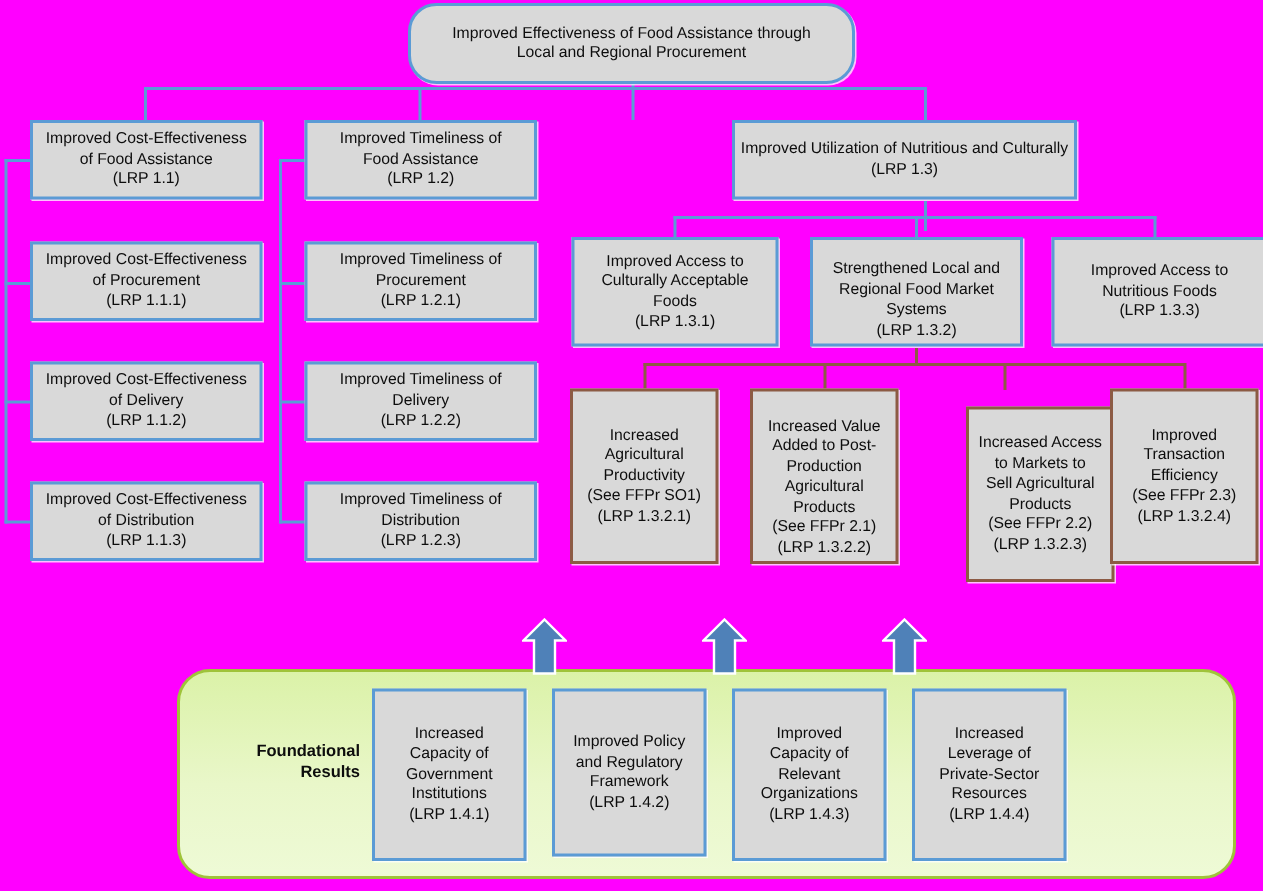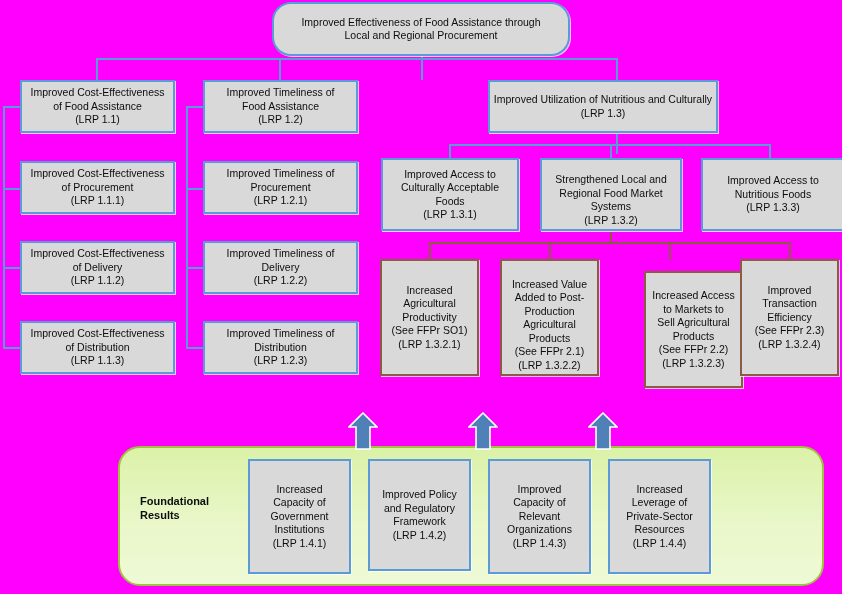--- a/index.html
+++ b/index.html
@@ -58,21 +58,21 @@
     background: linear-gradient(to bottom, #dbf2a8 0%, #e9f7c9 55%, #eefad6 100%);
     border: 2px solid #9fc33a;
     border-radius: 22px;
     z-index: 3;
   }
   #foundational-label {
     position: absolute;
     left: 140px;
     top: 494px;
     width: 100px;
-    text-align: left;
+    text-align: right;
     font-size: 11px;
     line-height: 14px;
     font-weight: bold;
     color: #0d0d0d;
     z-index: 6;
   }
   .arrow {
     position: absolute;
     z-index: 4;
   }

